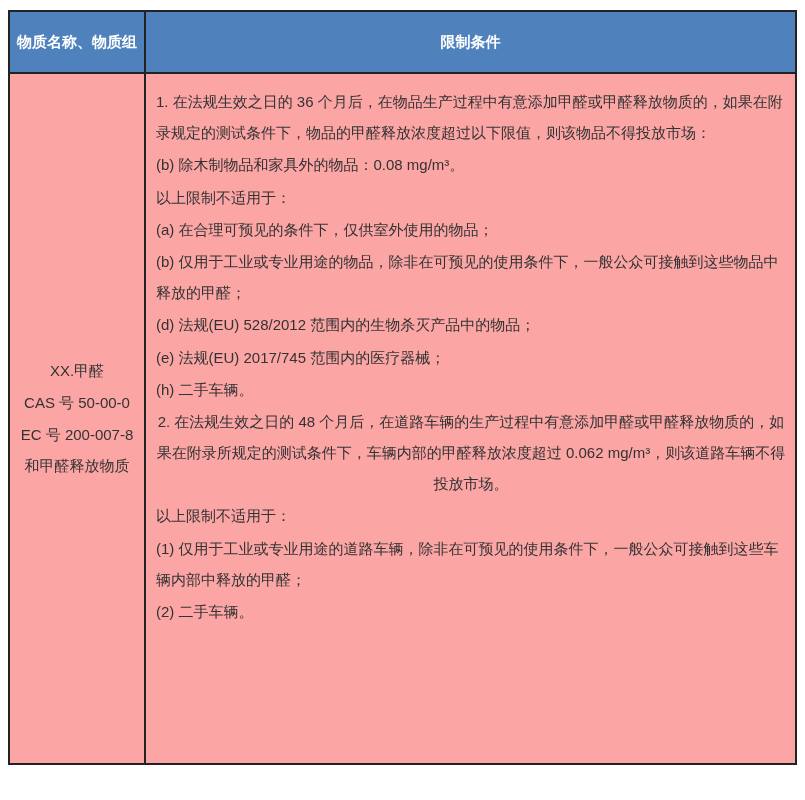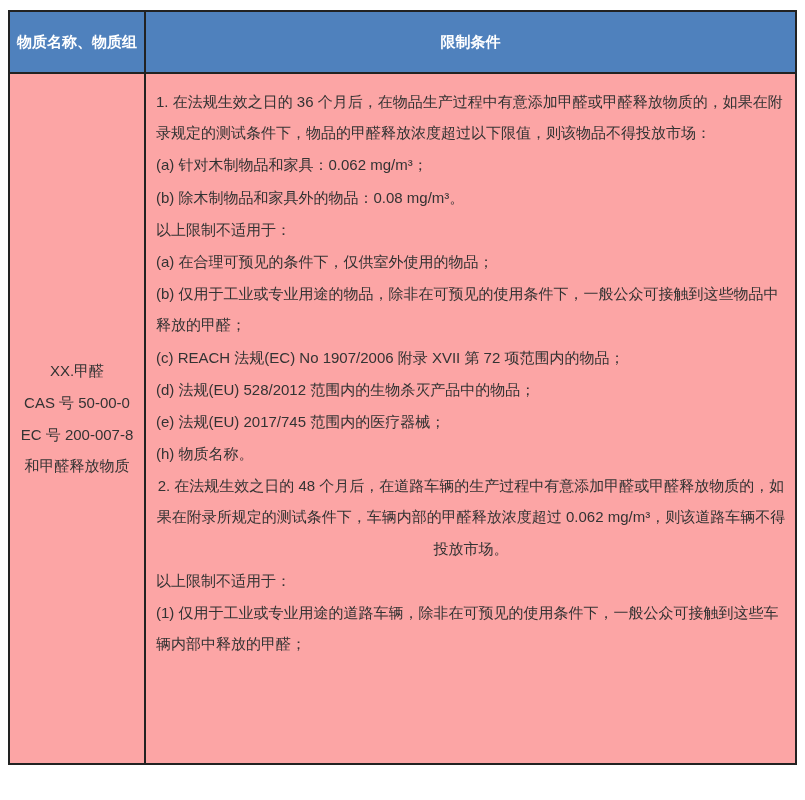--- a/index.html
+++ b/index.html
@@ -52,27 +52,26 @@
 
   <div class="substance-cell">
     <div>XX.甲醛</div>
     <div>CAS 号 50-00-0</div>
     <div>EC 号 200-007-8</div>
     <div>和甲醛释放物质</div>
   </div>
 
   <div class="restrictions-cell">
     <p>1. 在法规生效之日的 36 个月后，在物品生产过程中有意添加甲醛或甲醛释放物质的，如果在附录规定的测试条件下，物品的甲醛释放浓度超过以下限值，则该物品不得投放市场：</p>
-    <p>(a) 针对木制物品和家具：0.062  mg/m³；</p>
     <p>(b) 除木制物品和家具外的物品：0.08  mg/m³。</p>
     <p>以上限制不适用于：</p>
     <p>(a) 在合理可预见的条件下，仅供室外使用的物品；</p>
     <p>(b) 仅用于工业或专业用途的物品，除非在可预见的使用条件下，一般公众可接触到这些物品中释放的甲醛；</p>
-    <p>(c) REACH 法规(EC)  No 1907/2006 附录 XVII 第 72 项范围内的物品；</p>
     <p>(d) 法规(EU)  528/2012 范围内的生物杀灭产品中的物品；</p>
     <p>(e) 法规(EU)  2017/745 范围内的医疗器械；</p>
-    <p>(h) 物质名称。</p>
+    <p>(h) 二手车辆。</p>
     <p class="section-gap">2. 在法规生效之日的 48 个月后，在道路车辆的生产过程中有意添加甲醛或甲醛释放物质的，如果在附录所规定的测试条件下，车辆内部的甲醛释放浓度超过 0.062 mg/m³，则该道路车辆不得投放市场。</p>
     <p>以上限制不适用于：</p>
     <p>(1) 仅用于工业或专业用途的道路车辆，除非在可预见的使用条件下，一般公众可接触到这些车辆内部中释放的甲醛；</p>
+    <p>(2) 二手车辆。</p>
   </div>
 
 </div>
 
 </body></html>

